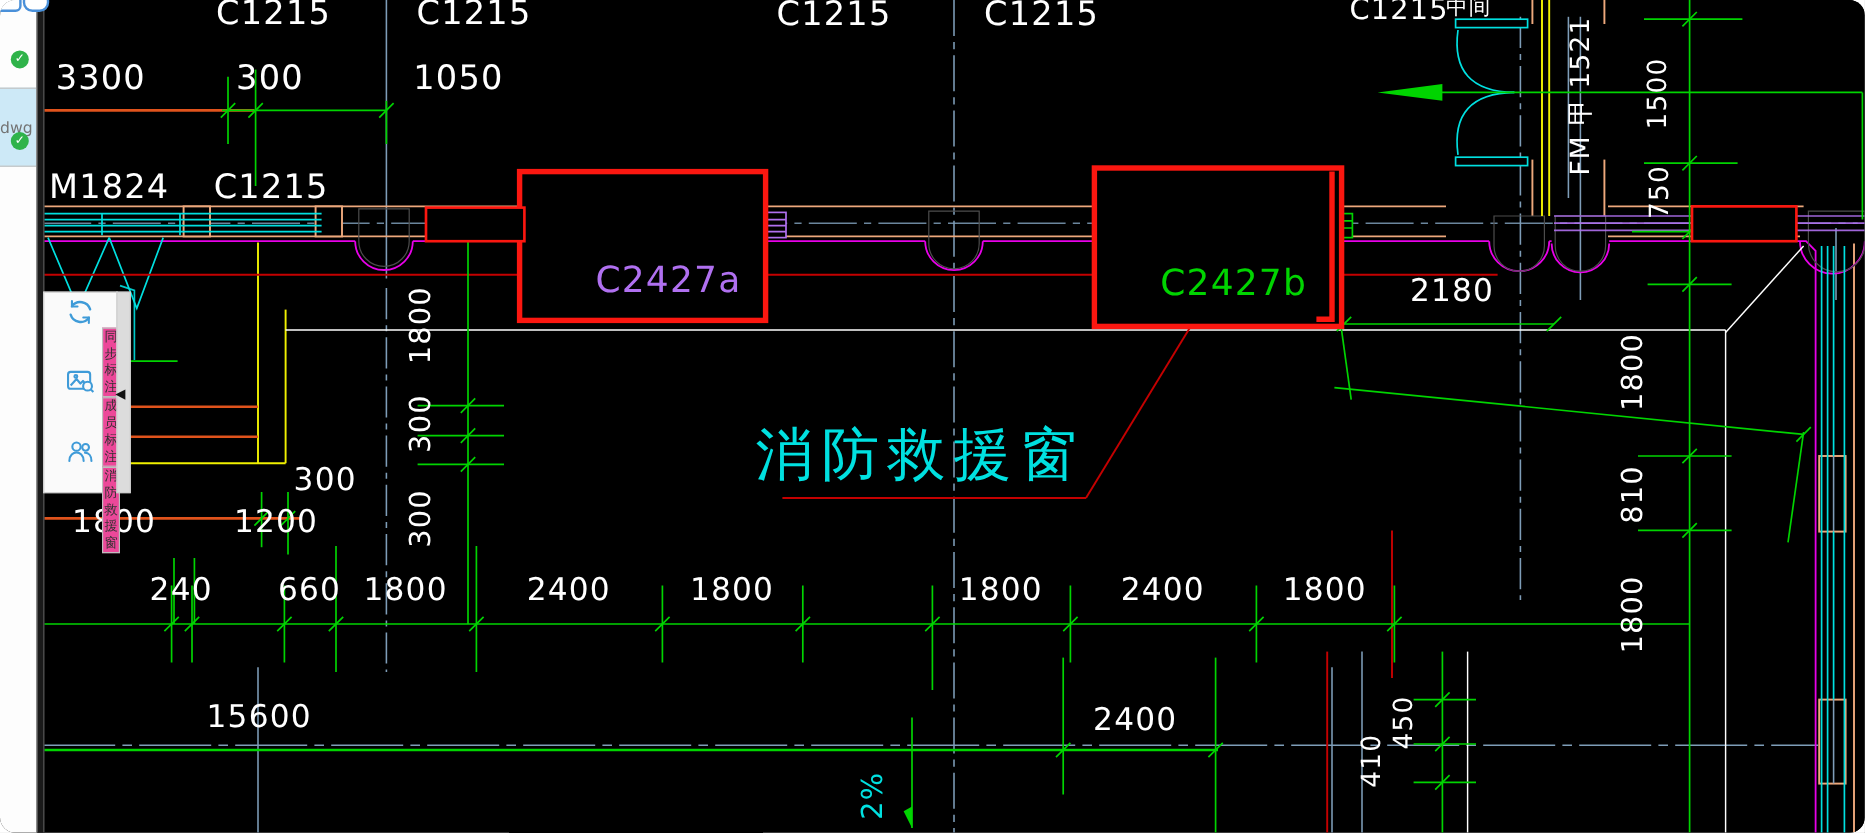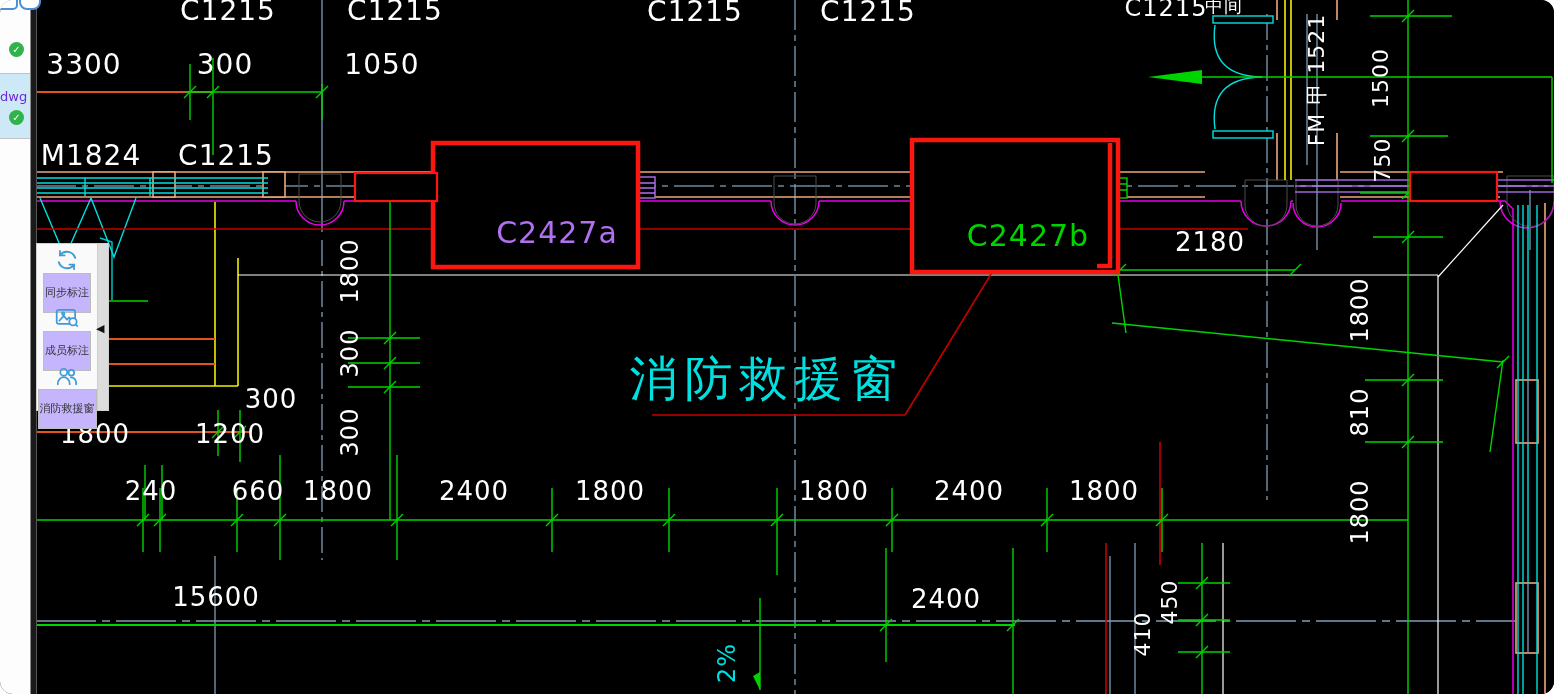--- a/index.html
+++ b/index.html
@@ -3,30 +3,30 @@
 <meta charset="utf-8">
 <style>
   html,body{margin:0;padding:0;background:#fff;font-family:"DejaVu Sans",sans-serif;}
   #stage{position:relative;width:1554px;height:694px;overflow:hidden;background:#000;border-radius:13px;}
   
   #sidebar{position:absolute;left:0;top:0;width:30px;height:694px;background:#fdfdfd;border-right:1px solid #8a8a8a;z-index:5;}
   .mini-btn{position:absolute;background:#fff;border:2px solid #4a90d9;border-radius:5px;}
   .check{position:absolute;width:15px;height:15px;border-radius:50%;background:#2fb34a;color:#fff;
          font-size:10px;line-height:15px;text-align:center;font-weight:bold;}
   #file-item{position:absolute;left:0;top:73px;width:30px;height:64px;background:#cde9f7;border-top:1px solid #c2c2c2;border-bottom:1px solid #c2c2c2;}
-  #file-label{position:absolute;left:0;top:15px;width:28px;overflow:hidden;color:#6d28d9;font-size:13px;text-align:left;}
+  #file-label{position:absolute;left:0;top:26px;width:28px;overflow:hidden;color:#737373;font-size:13px;text-align:left;}
   #canvas-border{position:absolute;left:30px;top:0;width:6px;height:694px;background:#1a1a1a;border-right:1px solid #555;z-index:4;}
   
   #float-toolbar{position:absolute;left:36px;top:243px;width:60px;height:166px;background:#fafafa;
                  border:1px solid #cfcfcf;z-index:6;}
   #toolbar-strip{position:absolute;left:97px;top:243px;width:10px;height:166px;background:#dcdcdc;border:1px solid #cfcfcf;z-index:6;}
   #collapse-arrow{position:absolute;left:96px;top:322px;z-index:7;color:#111;font-size:11px;}
   .tool-btn{height:55px;text-align:center;cursor:pointer;}
   .tool-btn .ticon{display:block;margin:3px auto 0 auto;}
-  .tool-btn .tlabel{display:inline-block;font-size:11px;color:#333;border:1px solid #bdbdbd;background:#c4b5fd;padding:12px 1px;line-height:14px;}
+  .tool-btn .tlabel{display:inline-block;font-size:11px;color:#333;border:1px solid #bdbdbd;background:#ec4899;padding:0 1px;line-height:14px;margin-left:48px;}
   
   #cad{position:absolute;left:0;top:0;z-index:1;}
   #cad path,#cad line,#cad polyline{fill:none}
   .g{stroke:#00d400;stroke-width:1.4}
   .gth{stroke:#00d400;stroke-width:2}
   .gb{stroke:#7e9db8;stroke-width:1.3}
   .or{stroke:#eda87c;stroke-width:1.6}
   .orr{stroke:#e0531c;stroke-width:2.2}
   .mg{stroke:#e800e8;stroke-width:1.5}
   .cy{stroke:#00e0e0;stroke-width:1.4}

